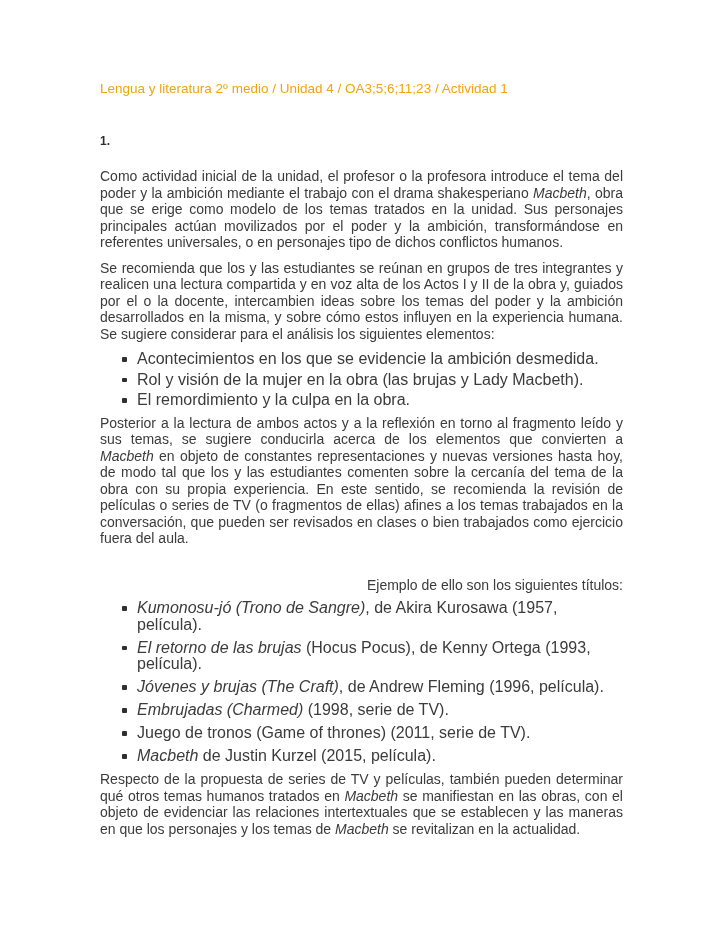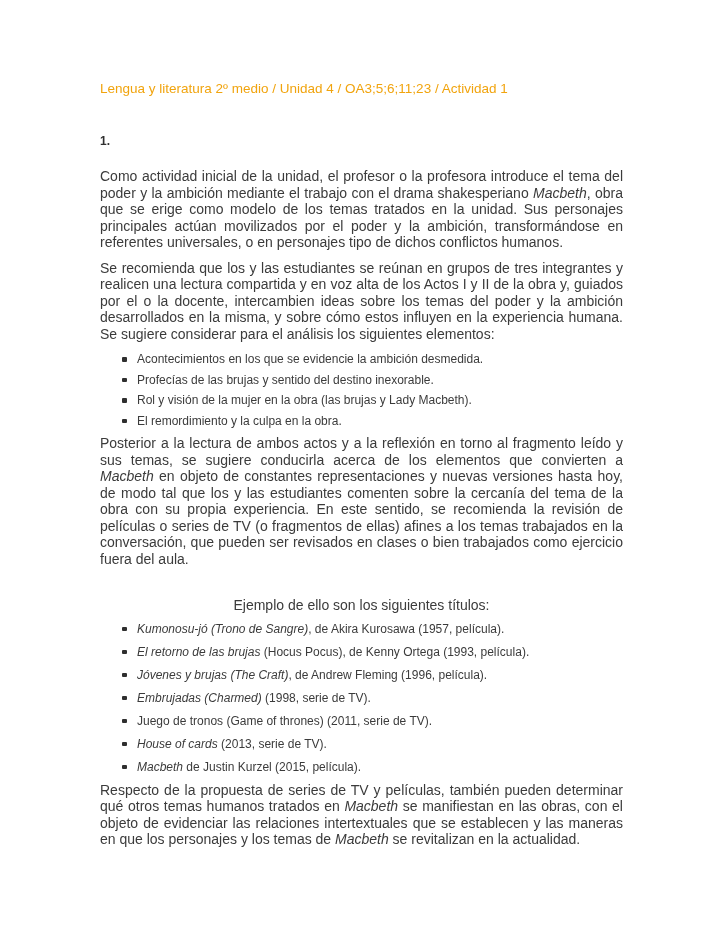--- a/index.html
+++ b/index.html
@@ -43,31 +43,31 @@
   }
   p.body-par {
     font-size: 14px;
     line-height: 16.5px;
     text-align: justify;
     margin: 0 0 9px 0;
   }
   p.examples-intro {
     margin-top: 30px;
     margin-bottom: 7px;
-    text-align: center;
+    text-align: right;
   }
   ul.doc-list {
     list-style: none;
     margin: 0 0 6px 0;
     padding: 0 0 0 22px;
   }
   ul.doc-list li {
     position: relative;
     padding-left: 15px;
-    font-size: 12px;
+    font-size: 16px;
     line-height: 16.5px;
     margin: 0 0 4px 0;
   }
   ul.titles-list li {
     margin: 0 0 6.5px 0;
   }
   ul.doc-list li::before {
     content: "";
     position: absolute;
     left: 0;
@@ -90,34 +90,32 @@
   <div class="section-heading" data-name="section-heading">
     <span class="h-num" data-name="section-number">1.</span>
   </div>
 
   <p class="body-par" data-name="paragraph-intro"><span data-name="text-run">Como actividad inicial de la unidad, el profesor o la profesora introduce el tema del poder y la ambición mediante el trabajo con el drama shakesperiano </span><span class="i" data-name="text-run">Macbeth</span><span data-name="text-run">, obra que se erige como modelo de los temas tratados en la unidad. Sus personajes principales actúan movilizados por el poder y la ambición, transformándose en referentes universales, o en personajes tipo de dichos conflictos humanos.</span></p>
 
   <p class="body-par" data-name="paragraph-reading-groups"><span data-name="text-run">Se recomienda que los y las estudiantes se reúnan en grupos de tres integrantes y realicen una lectura compartida y en voz alta de los Actos I y II de la obra y, guiados por el o la docente, intercambien ideas sobre los temas del poder y la ambición desarrollados en la misma, y sobre cómo estos influyen en la experiencia humana. Se sugiere considerar para el análisis los siguientes elementos:</span></p>
 
   <ul class="doc-list" data-name="analysis-elements-list">
       <li data-name="list-item"><span data-name="text-run">Acontecimientos en los que se evidencie la ambición desmedida.</span></li>
-      <li data-name="list-item"><span data-name="text-run">Profecías de las brujas y sentido del destino inexorable.</span></li>
       <li data-name="list-item"><span data-name="text-run">Rol y visión de la mujer en la obra (las brujas y Lady Macbeth).</span></li>
       <li data-name="list-item"><span data-name="text-run">El remordimiento y la culpa en la obra.</span></li>
     </ul>
 
   <p class="body-par" data-name="paragraph-post-reading"><span data-name="text-run">Posterior a la lectura de ambos actos y a la reflexión en torno al fragmento leído y sus temas, se sugiere conducirla acerca de los elementos que convierten a </span><span class="i" data-name="text-run">Macbeth</span><span data-name="text-run"> en objeto de constantes representaciones y nuevas versiones hasta hoy, de modo tal que los y las estudiantes comenten sobre la cercanía del tema de la obra con su propia experiencia. En este sentido, se recomienda la revisión de películas o series de TV (o fragmentos de ellas) afines a los temas trabajados en la conversación, que pueden ser revisados en clases o bien trabajados como ejercicio fuera del aula.</span></p>
 
   <p class="body-par examples-intro" data-name="paragraph-examples-intro"><span data-name="text-run">Ejemplo de ello son los siguientes títulos:</span></p>
 
   <ul class="doc-list titles-list" data-name="example-titles-list">
       <li data-name="list-item"><span class="i" data-name="text-run">Kumonosu-jó (Trono de Sangre)</span><span data-name="text-run">, de Akira Kurosawa (1957, película).</span></li>
       <li data-name="list-item"><span class="i" data-name="text-run">El retorno de las brujas</span><span data-name="text-run"> (Hocus Pocus), de Kenny Ortega (1993, película).</span></li>
       <li data-name="list-item"><span class="i" data-name="text-run">Jóvenes y brujas (The Craft)</span><span data-name="text-run">, de Andrew Fleming (1996, película).</span></li>
       <li data-name="list-item"><span class="i" data-name="text-run">Embrujadas (Charmed)</span><span data-name="text-run"> (1998, serie de TV).</span></li>
       <li data-name="list-item"><span data-name="text-run">Juego de tronos (Game of thrones) (2011, serie de TV).</span></li>
-      <li data-name="list-item"><span class="i" data-name="text-run">House of cards</span><span data-name="text-run"> (2013, serie de TV).</span></li>
       <li data-name="list-item"><span class="i" data-name="text-run">Macbeth</span><span data-name="text-run"> de Justin Kurzel (2015, película).</span></li>
     </ul>
 
   <p class="body-par" data-name="paragraph-closing"><span data-name="text-run">Respecto de la propuesta de series de TV y películas, también pueden determinar qué otros temas humanos tratados en </span><span class="i" data-name="text-run">Macbeth</span><span data-name="text-run"> se manifiestan en las obras, con el objeto de evidenciar las relaciones intertextuales que se establecen y las maneras en que los personajes y los temas de </span><span class="i" data-name="text-run">Macbeth</span><span data-name="text-run"> se revitalizan en la actualidad.</span></p>
 
 </div>
 
 </body></html>

